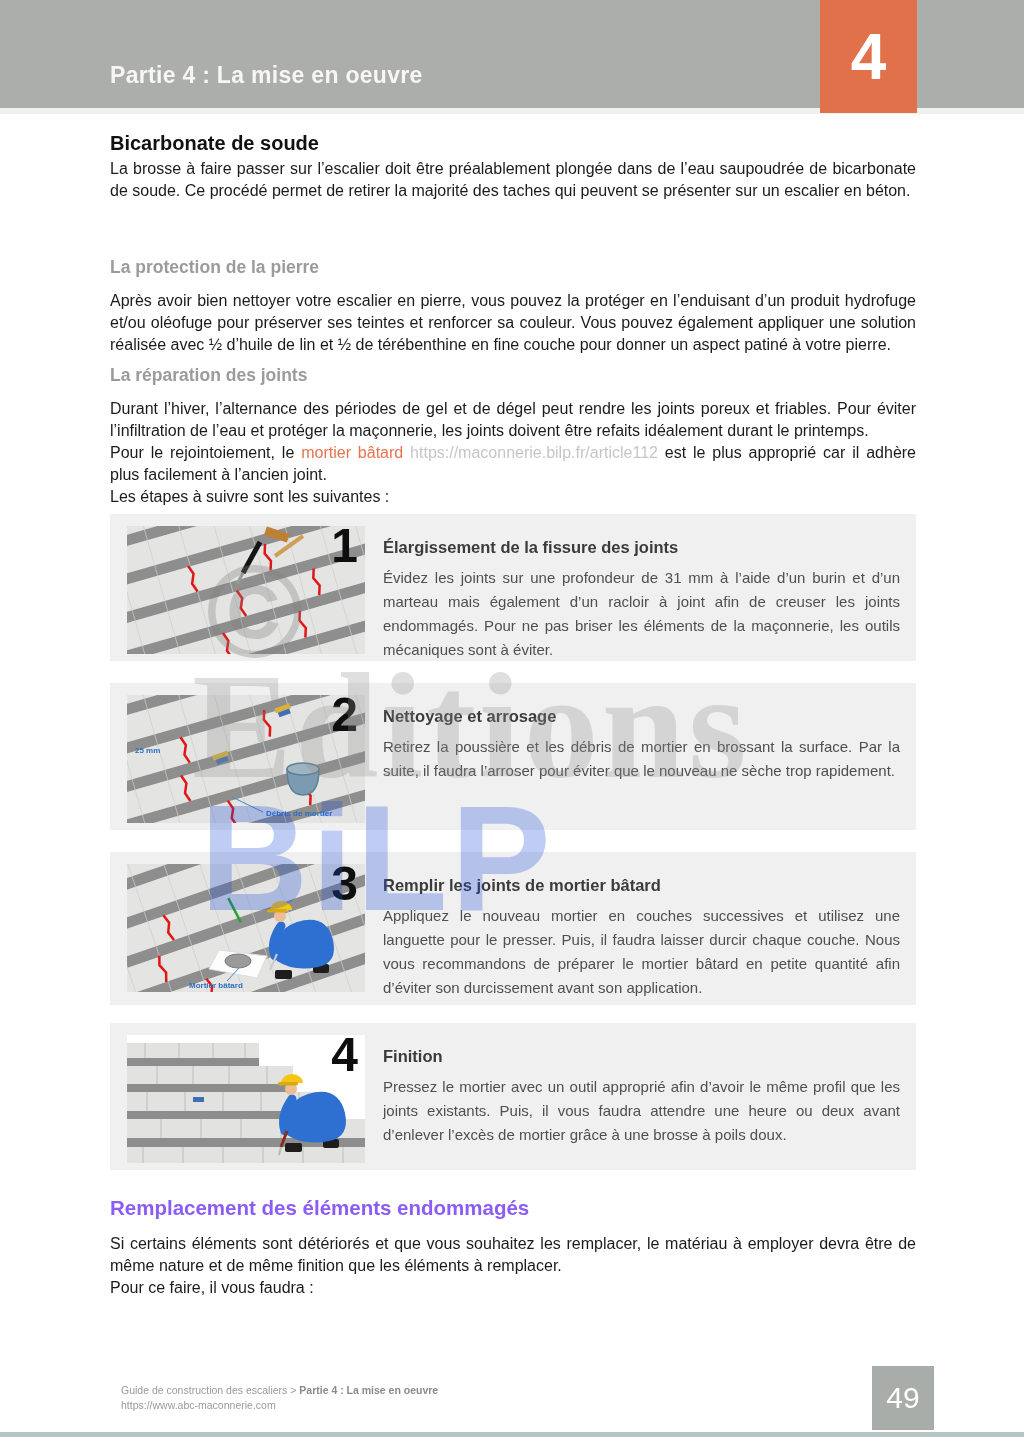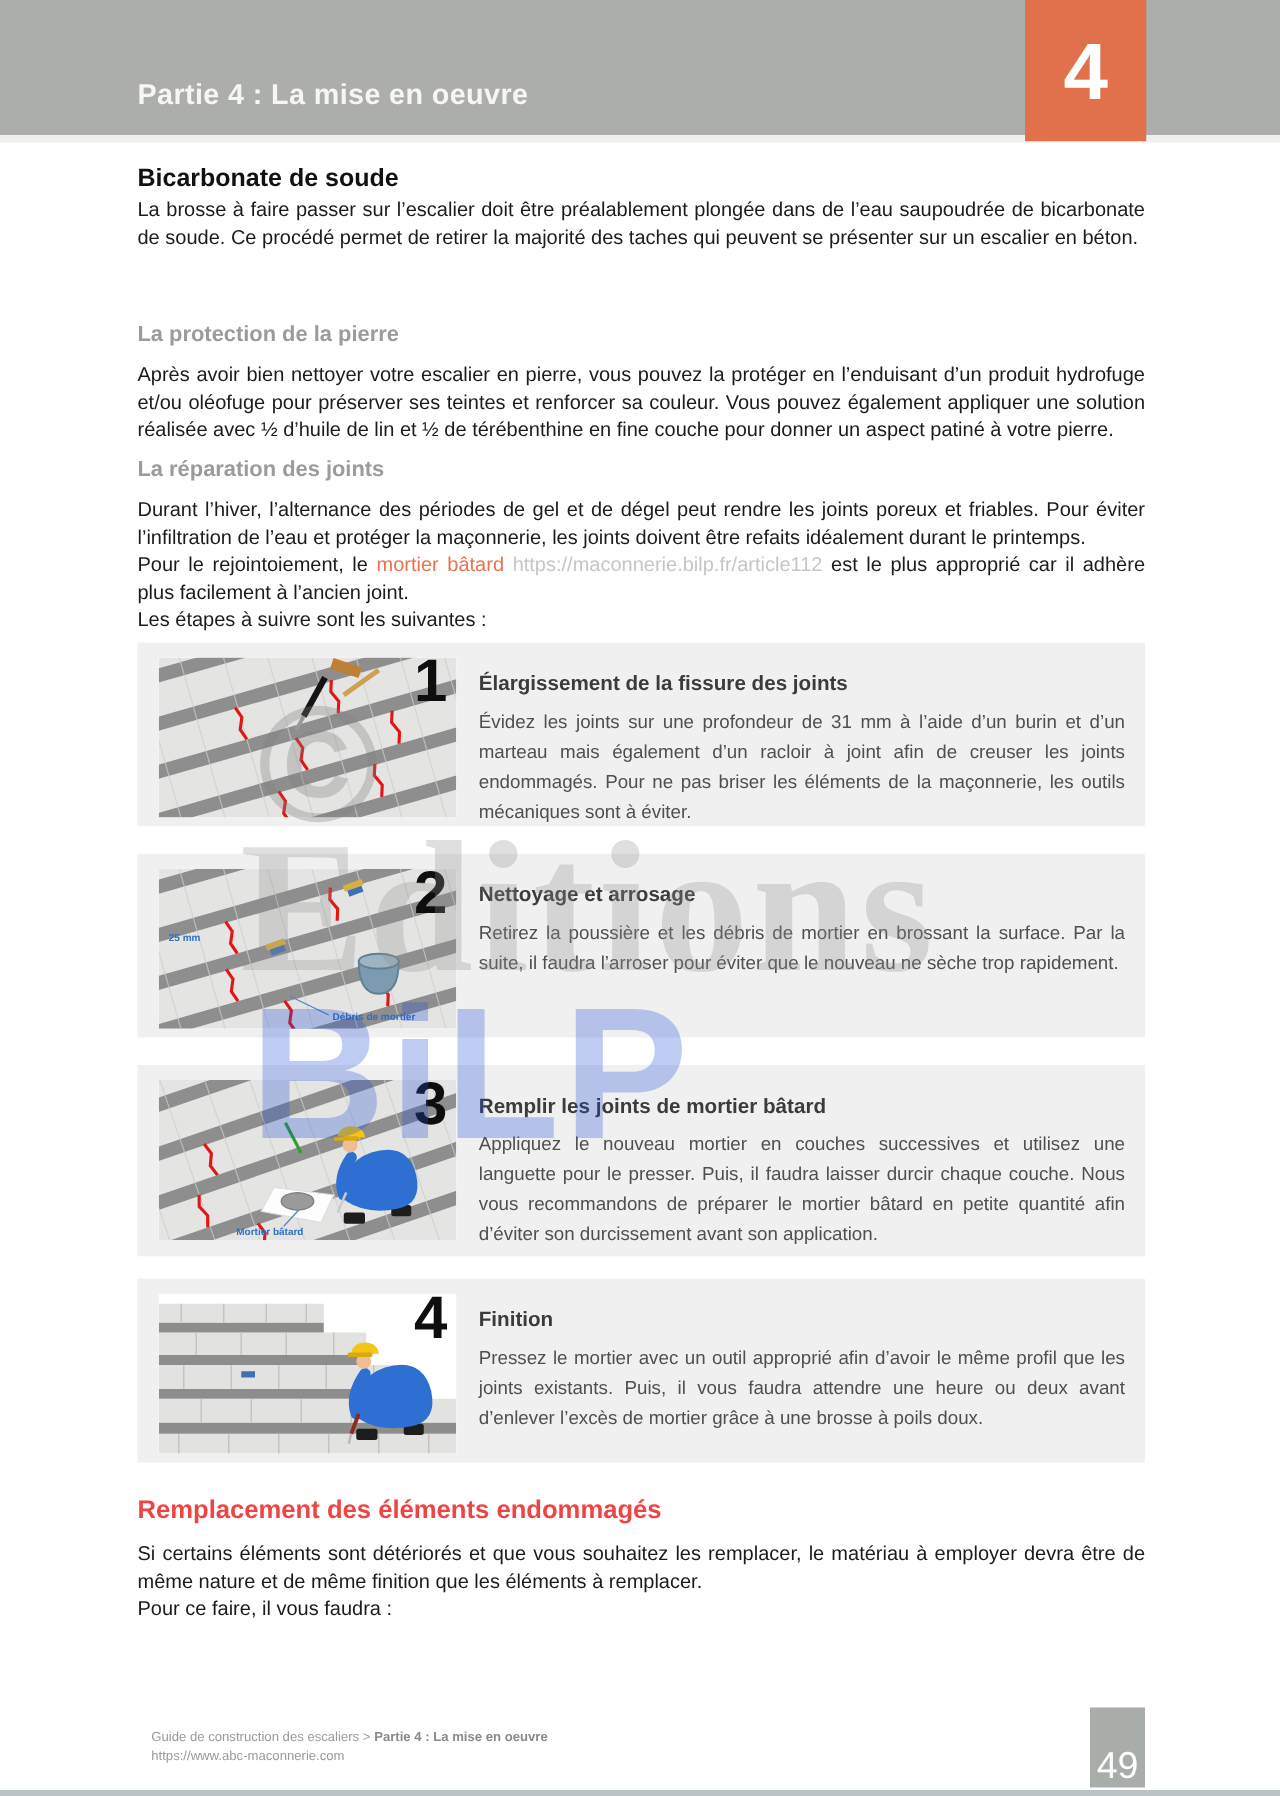--- a/index.html
+++ b/index.html
@@ -11,21 +11,21 @@
   .header-strip{position:absolute;left:0;top:108px;width:1024px;height:6px;background:#f0f0ee;}
   .header-title{position:absolute;left:110px;top:62px;font-size:23px;font-weight:bold;color:#f7f6f2;letter-spacing:.3px;}
   .chapter-badge{position:absolute;left:820px;top:0;width:97px;height:113px;background:#e0714b;display:flex;align-items:center;justify-content:center;}
   .chapter-badge .num{font-size:64px;font-weight:bold;color:#ffffff;line-height:1;}
 
   
   .abs{position:absolute;left:110px;width:806px;}
   .black-heading{font-size:20px;font-weight:bold;color:#111111;margin:0 0 3px 0;}
   .body-p{font-size:16px;line-height:22px;color:#1b1b1b;margin:0;text-align:justify;}
   .gray-heading{font-size:17.5px;font-weight:bold;color:#9b9b9b;margin:0 0 12px 0;}
-  .big-gray-heading{font-size:20.5px;font-weight:bold;color:#ef4444;margin:0 0 13px 0;}
+  .big-gray-heading{font-size:20.5px;font-weight:bold;color:#8b5cf6;margin:0 0 13px 0;}
   .link{color:#e8724d;text-decoration:none;}
   .link-url{color:#c6c6c6;}
 
   
   #steps{top:514px;}
   .step{position:relative;display:flex;background:#f0f0f0;box-sizing:border-box;padding:12px 16px 0 17px;}
   .step-a,.step-b,.step-d{height:147px;}
   .step-c{height:153px;}
   .step-a,.step-b{margin-bottom:22px;}
   .step-c{margin-bottom:18px;}
@@ -38,21 +38,21 @@
   
   .wm{position:absolute;font-weight:bold;z-index:6;pointer-events:none;}
   .wm-word1{left:192px;top:640px;font-size:150px;color:#8f8f8f;opacity:.28;letter-spacing:3px;font-family:Liberation Serif, serif;}
   .wm-word2{left:200px;top:772px;font-size:150px;color:#1d4ed8;opacity:.28;letter-spacing:3px;}
   .wm-copy{left:206px;top:536px;font-size:132px;color:#7f7f7f;opacity:.32;}
 
   
   .footer-breadcrumb{position:absolute;left:121px;top:1384px;font-size:10.5px;color:#9a9a9a;}
   .footer-breadcrumb b{color:#8a8a8a;}
   .footer-url{position:absolute;left:121px;top:1399px;font-size:10.5px;color:#9a9a9a;}
-  .page-num-box{position:absolute;left:872px;top:1366px;width:44px;height:64px;background:#a9ada9;display:flex;align-items:flex-end;justify-content:center;}
+  .page-num-box{position:absolute;left:872px;top:1366px;width:62px;height:64px;background:#a9ada9;display:flex;align-items:center;justify-content:center;}
   .page-num-box .pn{font-size:30px;color:#ffffff;}
   .bottom-rule{position:absolute;left:0;bottom:0;width:1024px;height:5px;background:#b7c3c5;}
 
   svg text{font-family:"Liberation Sans",sans-serif;}
 </style>
 </head>
 <body>
 
 <div class="page">
 

